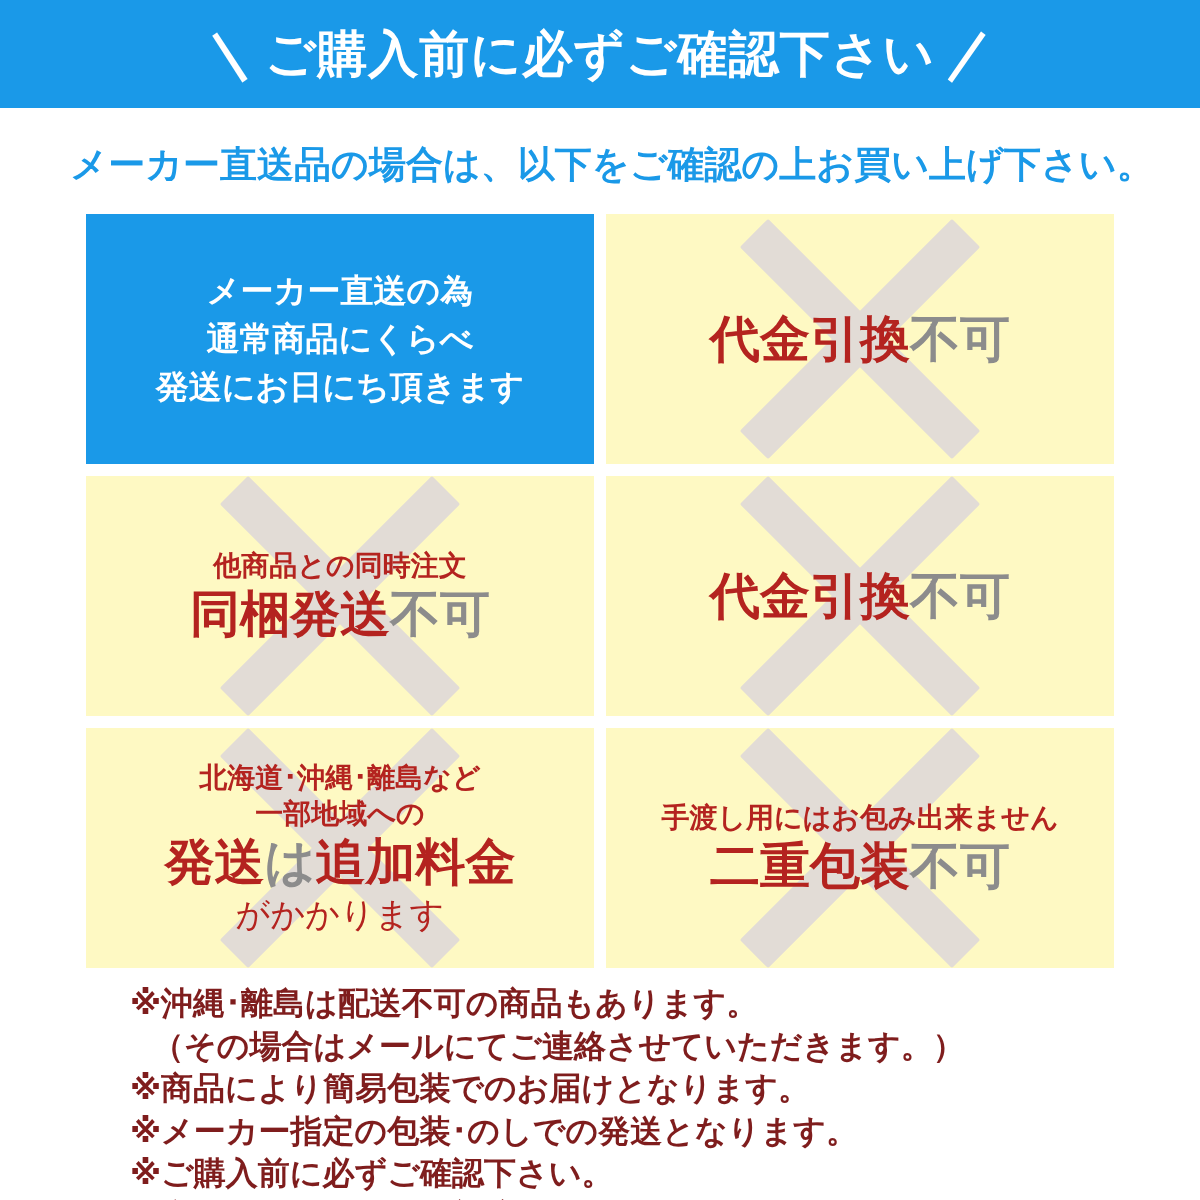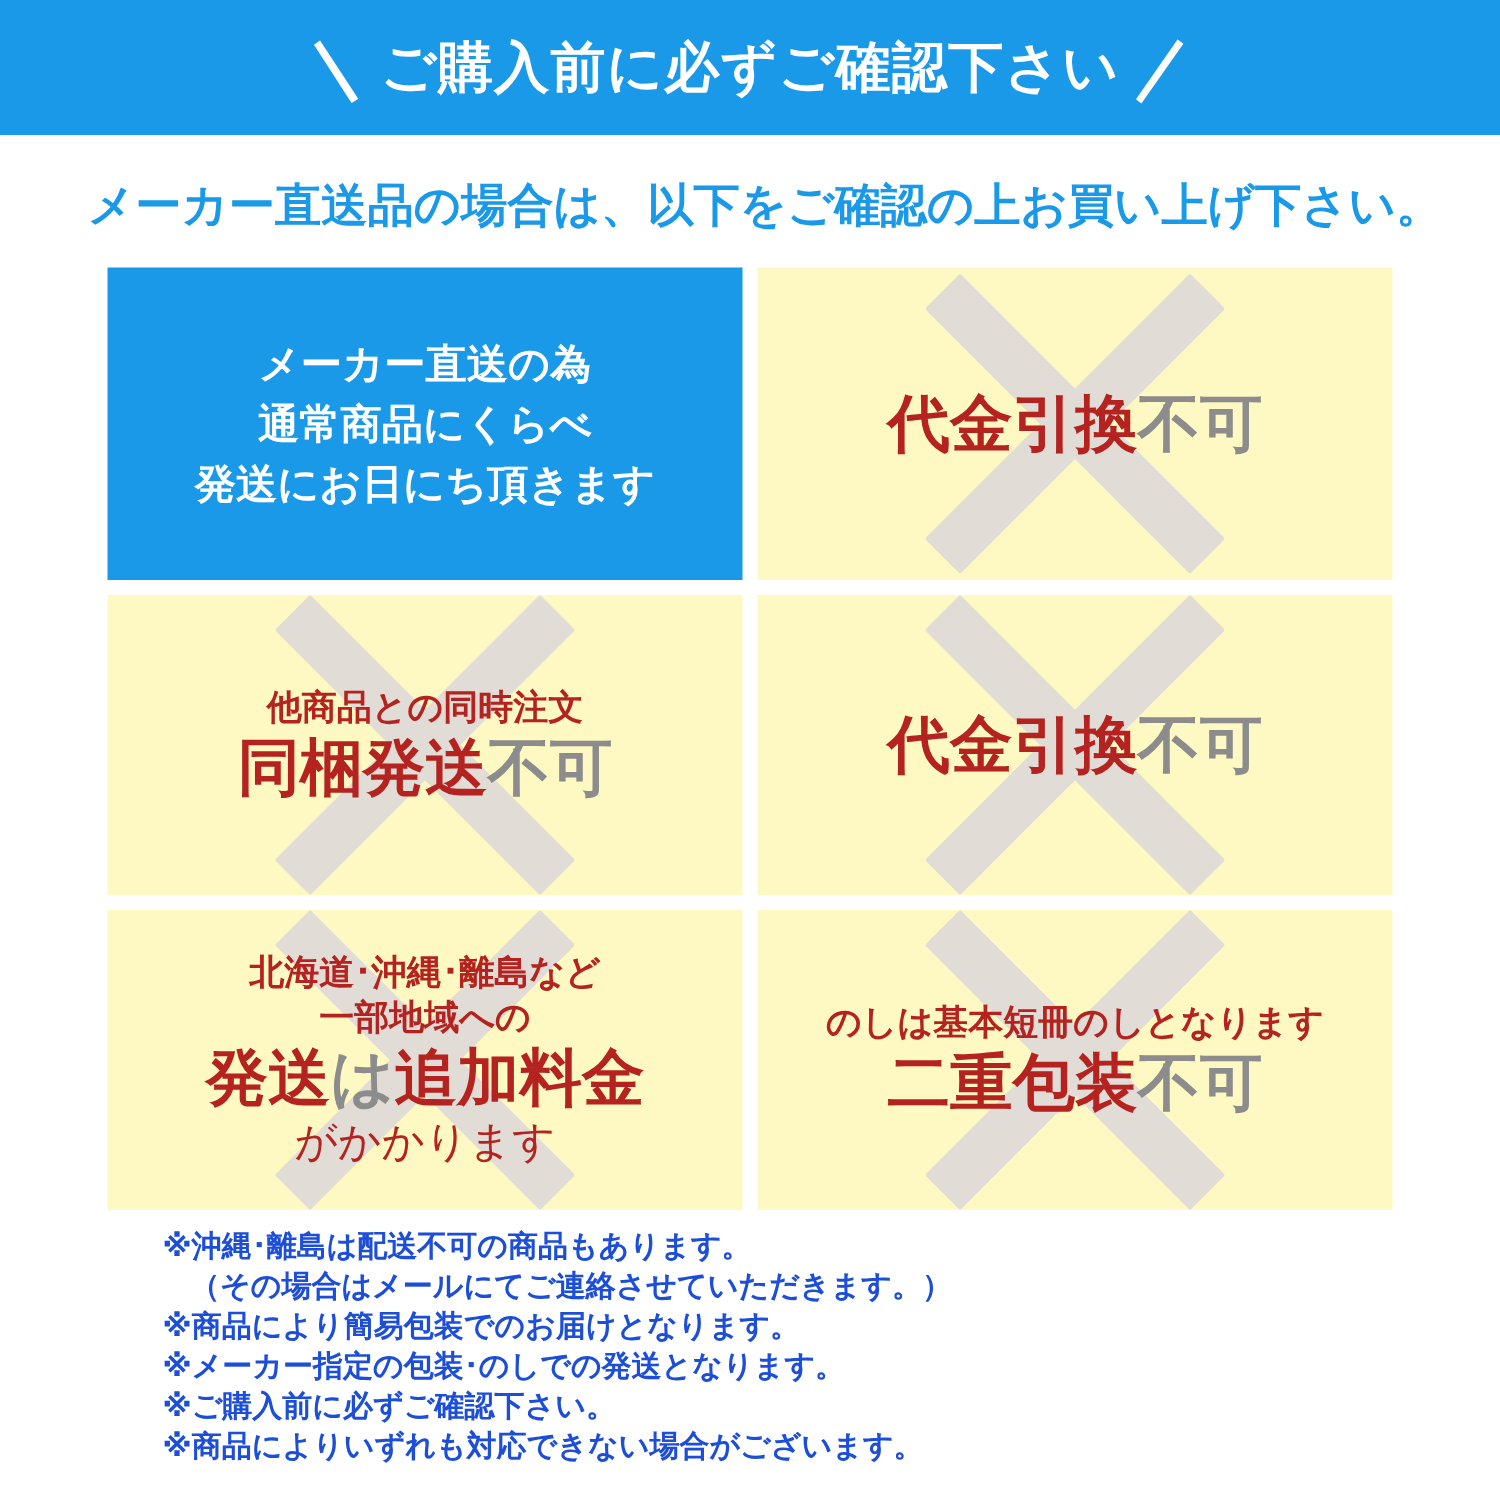--- a/index.html
+++ b/index.html
@@ -25,21 +25,21 @@
     position: relative;
     width: 1200px;
     height: 108px;
     background: #1a99e8;
     display: flex;
     align-items: center;
     justify-content: center;
   }
   .banner-text {
     color: #ffffff;
-    font-size: 44px;
+    font-size: 50px;
     font-weight: bold;
     letter-spacing: 1px;
     white-space: nowrap;
   }
   .slash {
     color: #ffffff;
     font-size: 56px;
     font-weight: bold;
     display: inline-block;
   }
@@ -144,22 +144,22 @@
   }
 
   
   .notes {
     width: 1028px;
     margin: 14px auto 0 auto;
     padding-left: 44px;
     box-sizing: border-box;
   }
   .note {
-    color: #1d4ed8;
-    font-size: 24px;
+    color: #7f1d1d;
+    font-size: 32px;
     font-weight: bold;
     line-height: 1.33;
     white-space: nowrap;
   }
   .note.indent {
     padding-left: 22px;
   }
 </style>
 </head>
 <body>
@@ -235,21 +235,21 @@
         <div class="tiny-line">がかかります</div>
       </div>
     </div>
 
     <div class="cell">
       <div class="xmark">
         <span class="a"></span>
           <span class="b"></span>
       </div>
       <div class="content">
-        <div class="small-line">のしは基本短冊のしとなります</div>
+        <div class="small-line">手渡し用にはお包み出来ません</div>
         <div class="big-line">
           <span class="red">二重包装</span><span class="grey">不可</span>
         </div>
       </div>
     </div>
 
   </div>
 
   <div class="notes">
     <div class="note">※沖縄･離島は配送不可の商品もあります。</div>

